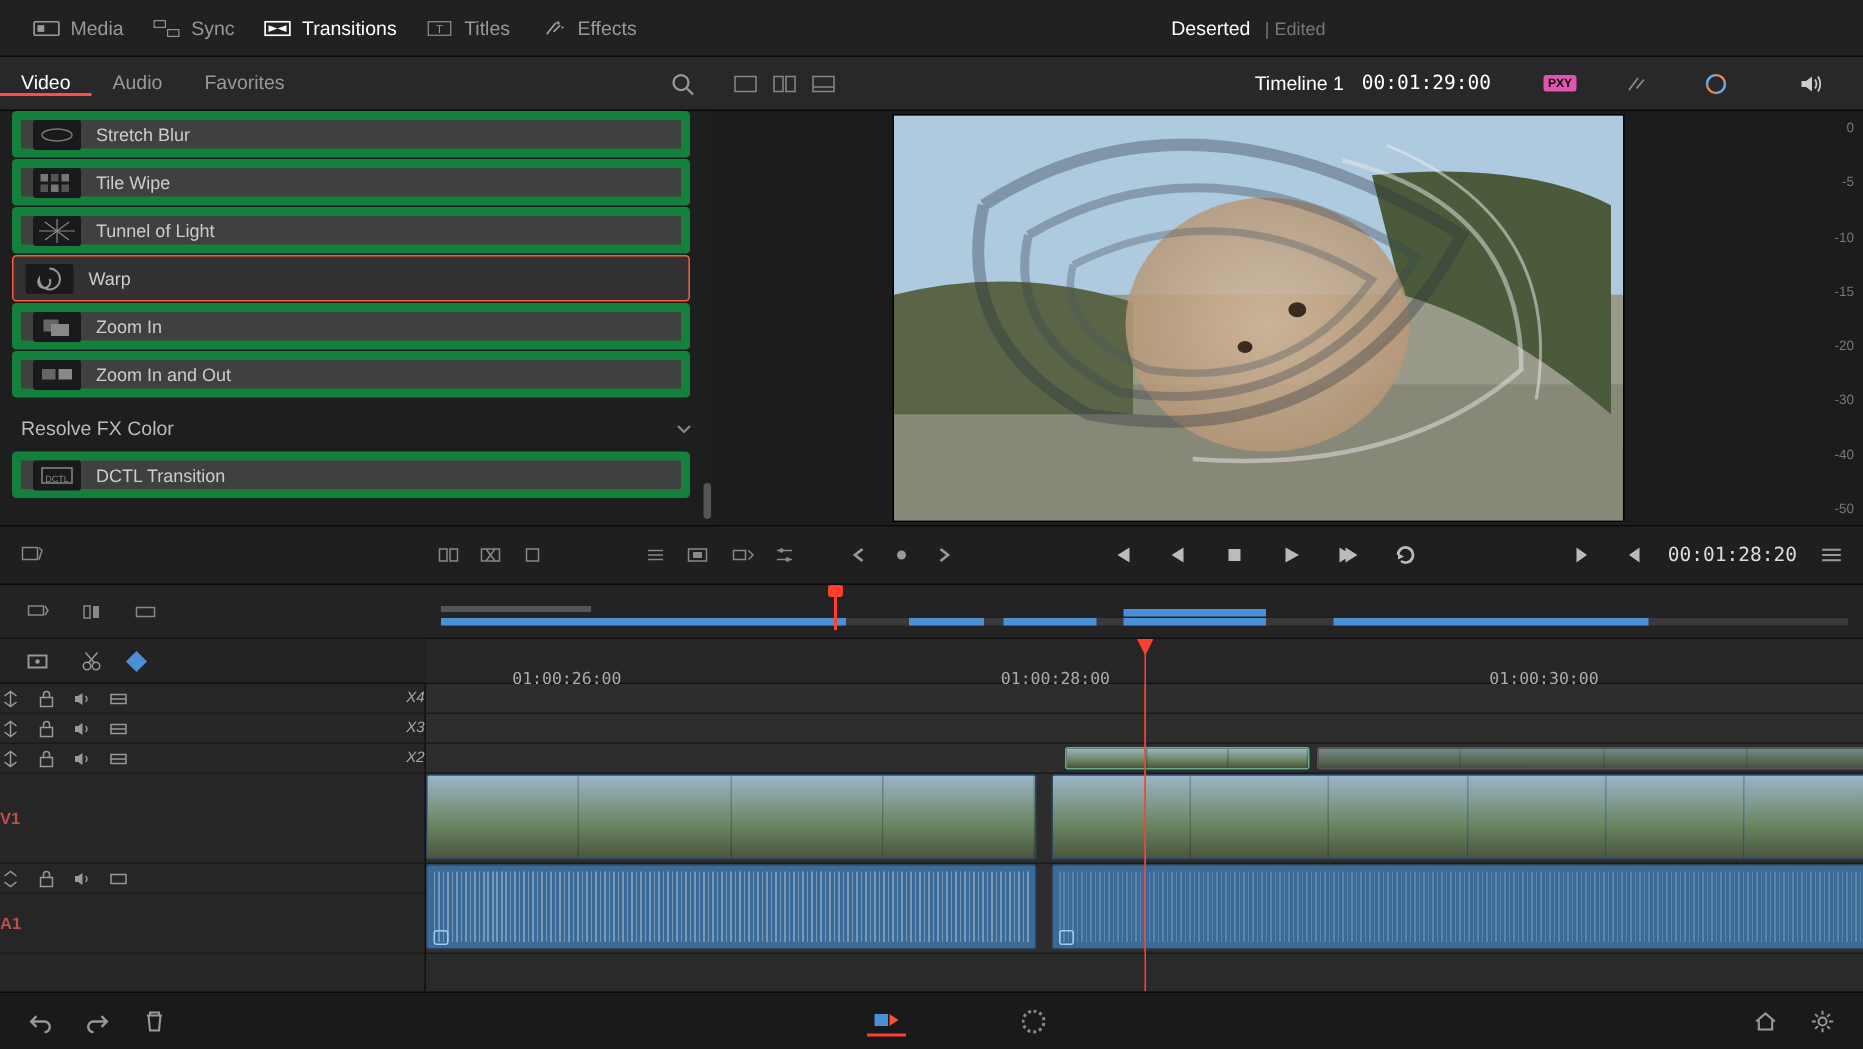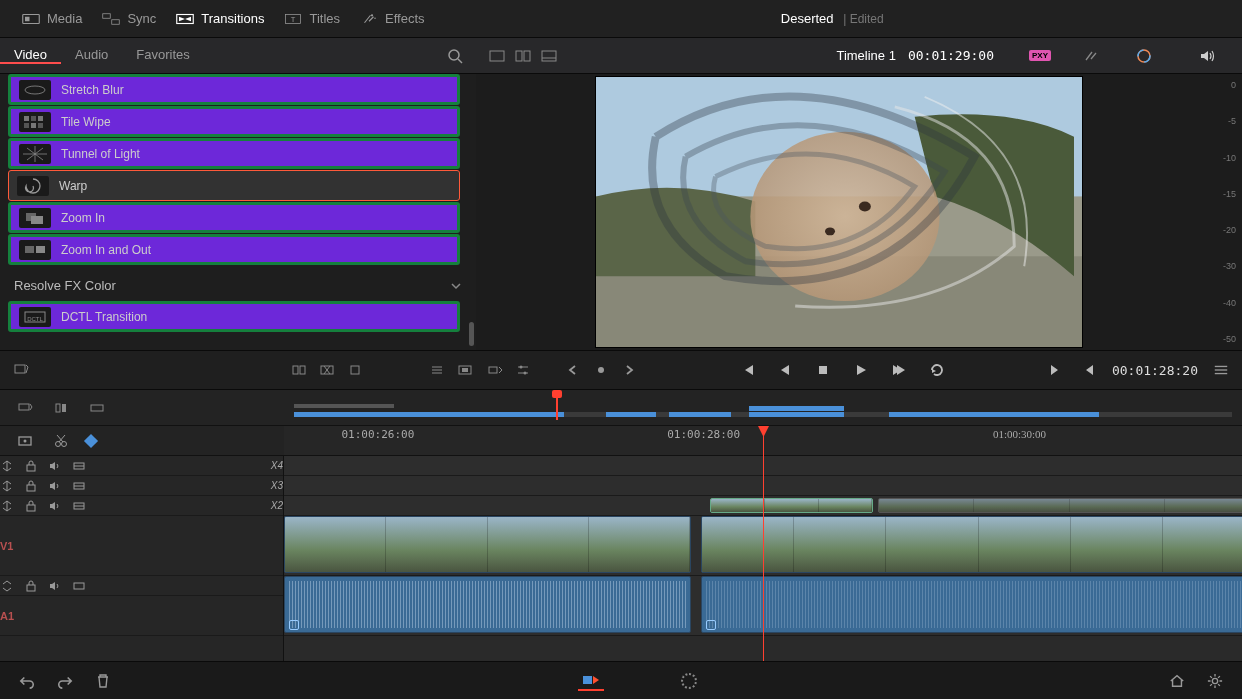--- a/index.html
+++ b/index.html
@@ -24,21 +24,21 @@
 .timeline-title { flex: 1; text-align: right; color: #fff; font-size: 13px; }
 .tc-display { color: #fff; font-family: monospace; font-size: 13px; padding: 0 12px; }
 .mon-icons { display: flex; gap: 8px; padding: 0 12px; align-items: center; }
 .mon-icons .ico { width: 44px; height: 16px; display: flex; align-items: center; justify-content: center; }
 .pxy { background: #e055b0; color: #000; font-size: 8px; font-weight: bold; padding: 1px 3px; border-radius: 2px; }
 
 
 .main-row { display: flex; height: 276px; }
 .left-panel { width: 476px; background: #1e1e1e; overflow-y: auto; position: relative; }
 .fx-list { padding: 0 8px 0 0; }
-.fx-item { display: flex; align-items: center; height: 31px; margin: 0 8px 1px 8px; background: #6d28d9; border: 3px solid #15803d; border-radius: 3px; padding: 0 8px; gap: 10px; cursor: pointer; }
+.fx-item { display: flex; align-items: center; height: 31px; margin: 0 8px 1px 8px; background: #404040; border: 6px solid #15803d; border-radius: 3px; padding: 0 8px; gap: 10px; cursor: pointer; }
 .fx-item.selected { border: 1px solid #ff5a3a; background: #323232; }
 .fx-icon { width: 32px; height: 20px; background: #1a1a1a; border-radius: 2px; display: flex; align-items: center; justify-content: center; flex-shrink: 0; }
 .fx-icon svg { width: 28px; height: 18px; }
 .fx-label { color: #ccc; font-size: 12px; }
 .group-header { display: flex; align-items: center; justify-content: space-between; padding: 12px 14px 8px; color: #bbb; font-size: 13px; }
 .group-header svg { width: 12px; height: 12px; fill: #888; }
 .scroll-thumb { position: absolute; right: 2px; top: 248px; width: 5px; height: 24px; background: #555; border-radius: 3px; }
 
 .viewer-col { flex: 1; display: flex; background: #1c1c1c; }
 .viewer { flex: 1; display: flex; align-items: center; justify-content: center; padding: 2px 0; }
@@ -65,21 +65,21 @@
 .ov-track { flex: 1; position: relative; padding: 8px 12px; }
 .ov-bar { position: absolute; left: 10px; right: 10px; top: 22px; height: 5px; background: #3a3a3a; }
 .ov-seg { position: absolute; height: 5px; background: #4a90d9; top: 22px; }
 .ov-play { position: absolute; top: 4px; width: 2px; height: 26px; background: #ff4030; }
 .ov-play::before { content:''; position:absolute; top:-4px; left:-4px; width:10px; height:8px; background:#ff4030; border-radius:2px; }
 
 .tool-row { display: flex; height: 30px; border-bottom: 1px solid #111; }
 .tool-left { width: 284px; display: flex; align-items: center; gap: 14px; padding: 0 14px; }
 .tool-left .blue-diamond { width: 10px; height: 10px; background: #4a90d9; transform: rotate(45deg); }
 .ruler { flex: 1; position: relative; background: #262626; }
-.ruler .tlabel { position: absolute; top: 2px; font-size: 11px; color: #aaa; font-family: monospace; }
+.ruler .tlabel { position: absolute; top: 20px; font-size: 11px; color: #aaa; font-family: monospace; }
 .ruler .playhead { position: absolute; top: 0; bottom: -180px; width: 1px; background: #ff4030; z-index: 10; }
 .ruler .playhead::before { content:''; position:absolute; top:0; left:-5px; width:11px; height:11px; background:#ff4030; clip-path: polygon(0 0, 100% 0, 50% 100%); }
 
 .tracks { flex: 1; display: flex; overflow: hidden; }
 .track-headers { width: 284px; background: #262626; border-right: 1px solid #111; }
 .th-row { height: 20px; display: flex; align-items: center; gap: 10px; padding: 0 0; border-bottom: 1px solid #1a1a1a; }
 .th-row.tall { height: 60px; }
 .th-row .trk-label { font-size: 11px; color: #b85050; font-weight: bold; }
 .th-row svg { width: 14px; height: 14px; fill: #999; }
 .xbadge { font-size: 10px; color: #aaa; font-style: italic; margin-left: auto; }
@@ -515,21 +515,21 @@
             <circle cx="11" cy="11" r="2.5" fill="none" stroke="#999"></circle>
             <path d="M6 9 L12 2 M10 9 L4 2" stroke="#999"></path>
           </svg>
         </div>
       <div class="blue-diamond"></div>
     </div>
     <div class="ruler" id="ruler">
       <div class="playhead" style="left:50%"></div>
     <div class="tlabel" style="left: 6%;">01:00:26:00</div>
         <div class="tlabel" style="left: 40%;">01:00:28:00</div>
-        <div class="tlabel" style="left: 74%; font-family: Liberation Serif, serif;">01:00:30:00</div>
+        <div class="tlabel" style="left: 74%;">01:00:30:00</div>
       </div>
   </div>
 
   <div class="tracks">
     <div class="track-headers" id="track-headers">
 
     <div class="th-row">
           <svg viewBox="0 0 14 14">
             <path d="M7 2 L7 12 M3 5 L7 2 L11 5 M3 9 L7 12 L11 9" stroke="#999" fill="none"></path>
           </svg>

